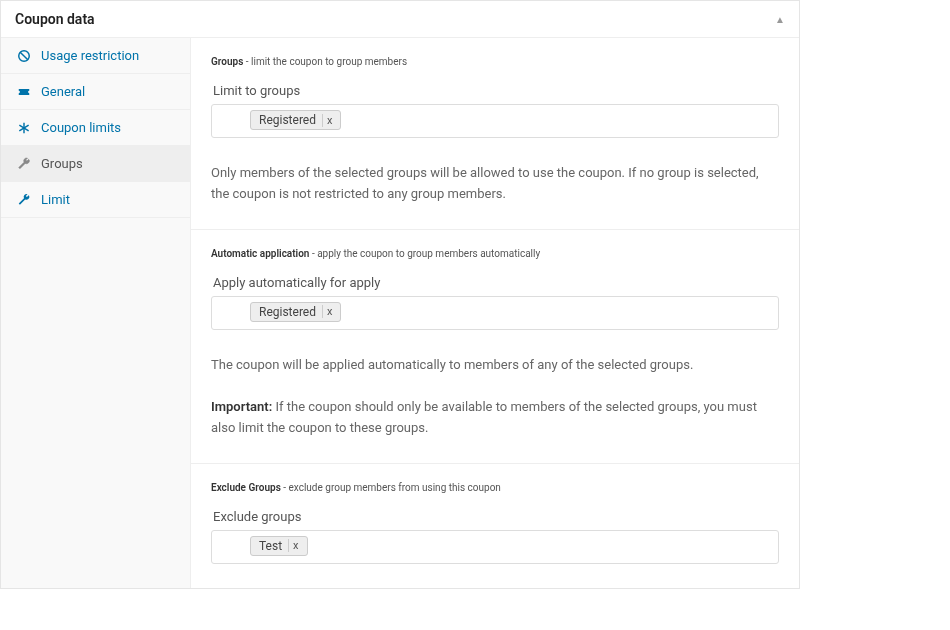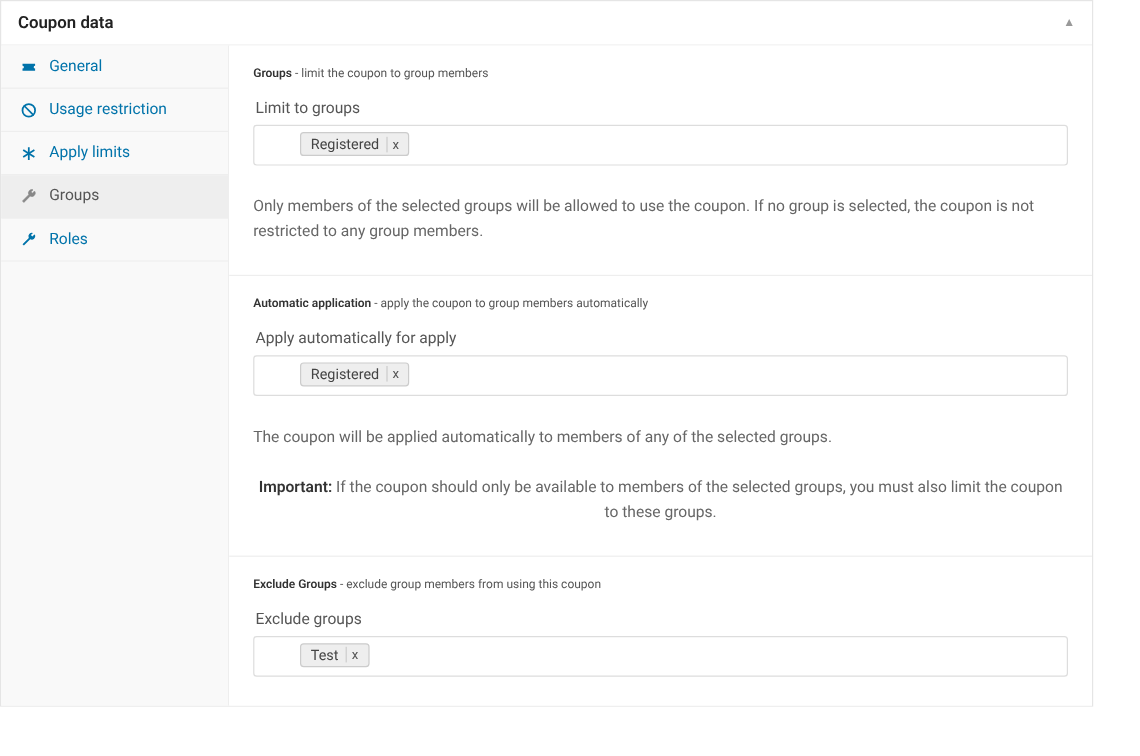--- a/index.html
+++ b/index.html
@@ -1,17 +1,17 @@
 <!DOCTYPE html>
 <html><head>
   <meta charset="utf-8">
   <style>
     * { box-sizing: border-box; margin: 0; padding: 0; }
     body { font-family: -apple-system, BlinkMacSystemFont, "Segoe UI", Roboto, sans-serif; font-size: 13px; color: #444; background: #fff; }
-    .panel { width: 911px; border: 1px solid #e5e5e5; }
+    .panel { width: 800px; border: 1px solid #e5e5e5; }
     .panel-header { display: flex; justify-content: space-between; align-items: center; padding: 10px 14px; border-bottom: 1px solid #eee; }
     .panel-header h2 { font-size: 14px; font-weight: 600; color: #222; }
     .panel-header .toggle { color: #999; font-size: 10px; cursor: pointer; }
     .panel-body { display: flex; }
     .sidebar { width: 190px; background: #f9f9f9; border-right: 1px solid #eee; }
     .sidebar ul { list-style: none; }
     .sidebar li { display: flex; align-items: center; padding: 10px 14px; color: #0073aa; cursor: pointer; border-bottom: 1px solid #eee; font-size: 13px; }
     .sidebar li.active { background: #eee; color: #555; }
     .sidebar li .icon { width: 18px; display: inline-flex; align-items: center; justify-content: center; margin-right: 8px; font-size: 14px; }
     .sidebar li.active .icon svg { stroke: #888; fill: #888; }
@@ -19,76 +19,76 @@
     .content { flex: 1; padding: 0; background: #fff; }
     .section { padding: 18px 20px 24px 20px; border-bottom: 1px solid #eee; }
     .section:last-child { border-bottom: none; }
     .section-title { font-size: 10px; color: #555; margin-bottom: 16px; }
     .section-title b { font-weight: 600; color: #333; }
     .field-label { font-size: 13px; color: #555; margin-bottom: 6px; display: block; padding-left: 2px; }
     .multiselect { border: 1px solid #ddd; border-radius: 3px; padding: 5px 6px; min-height: 34px; background: #fff; }
     .tag { display: inline-flex; align-items: center; background: #eee; border: 1px solid #ccc; border-radius: 3px; padding: 2px 4px 2px 8px; font-size: 12px; color: #444; margin-left: 32px; }
     .tag .remove { margin-left: 6px; padding: 0 4px; cursor: pointer; color: #555; border-left: 1px solid #ccc; font-size: 11px; }
     .help-text { font-size: 13px; color: #666; margin-top: 25px; line-height: 1.6; }
-    .help-text.important { margin-top: 22px; text-align: center; }
+    .help-text.important { margin-top: 22px; }
     .help-text b { color: #333; font-weight: 600; }
   </style>
 </head>
 <body>
 
 <div class="panel">
   <div class="panel-header">
     <h2>Coupon data</h2>
     <span class="toggle">▲</span>
   </div>
   <div class="panel-body">
     <nav class="sidebar">
       <ul>
         <li>
           <span class="icon">
+            <svg viewBox="0 0 24 24" fill="none" stroke="#0073aa" stroke-width="2.5">
+                <circle cx="12" cy="12" r="9"></circle>
+                <line x1="5" y1="5" x2="19" y2="19"></line>
+              </svg>
+          </span>
+          <span>Usage restriction</span>
+        </li>
+        <li>
+          <span class="icon">
             <svg viewBox="0 0 24 24" fill="#0073aa">
                 <path d="M3 7h18v3a2 2 0 000 4v3H3v-3a2 2 0 000-4V7z"></path>
               </svg>
           </span>
           <span>General</span>
         </li>
         <li>
           <span class="icon">
             <svg viewBox="0 0 24 24" fill="none" stroke="#0073aa" stroke-width="2.5">
-                <circle cx="12" cy="12" r="9"></circle>
-                <line x1="5" y1="5" x2="19" y2="19"></line>
-              </svg>
-          </span>
-          <span>Usage restriction</span>
-        </li>
-        <li>
-          <span class="icon">
-            <svg viewBox="0 0 24 24" fill="none" stroke="#0073aa" stroke-width="2.5">
                 <line x1="12" y1="3" x2="12" y2="21"></line>
                 <line x1="4" y1="7" x2="20" y2="17"></line>
                 <line x1="4" y1="17" x2="20" y2="7"></line>
               </svg>
           </span>
-          <span>Apply limits</span>
+          <span>Coupon limits</span>
         </li>
         <li class="active">
           <span class="icon">
             <svg viewBox="0 0 24 24" fill="#888">
                 <path d="M21 5a5 5 0 01-7 6l-9 9-2-2 9-9a5 5 0 016-7l-3 3 2 2 3-3z"></path>
               </svg>
           </span>
           <span>Groups</span>
         </li>
         <li>
           <span class="icon">
             <svg viewBox="0 0 24 24" fill="#0073aa">
                 <path d="M21 5a5 5 0 01-7 6l-9 9-2-2 9-9a5 5 0 016-7l-3 3 2 2 3-3z"></path>
               </svg>
           </span>
-          <span>Roles</span>
+          <span>Limit</span>
         </li>
       </ul>
     </nav>
     <div class="content">
 
       <div class="section">
         <p class="section-title">
           <b>Groups</b><span> - limit the coupon to group members</span>
         </p>
         <label class="field-label">Limit to groups</label>

